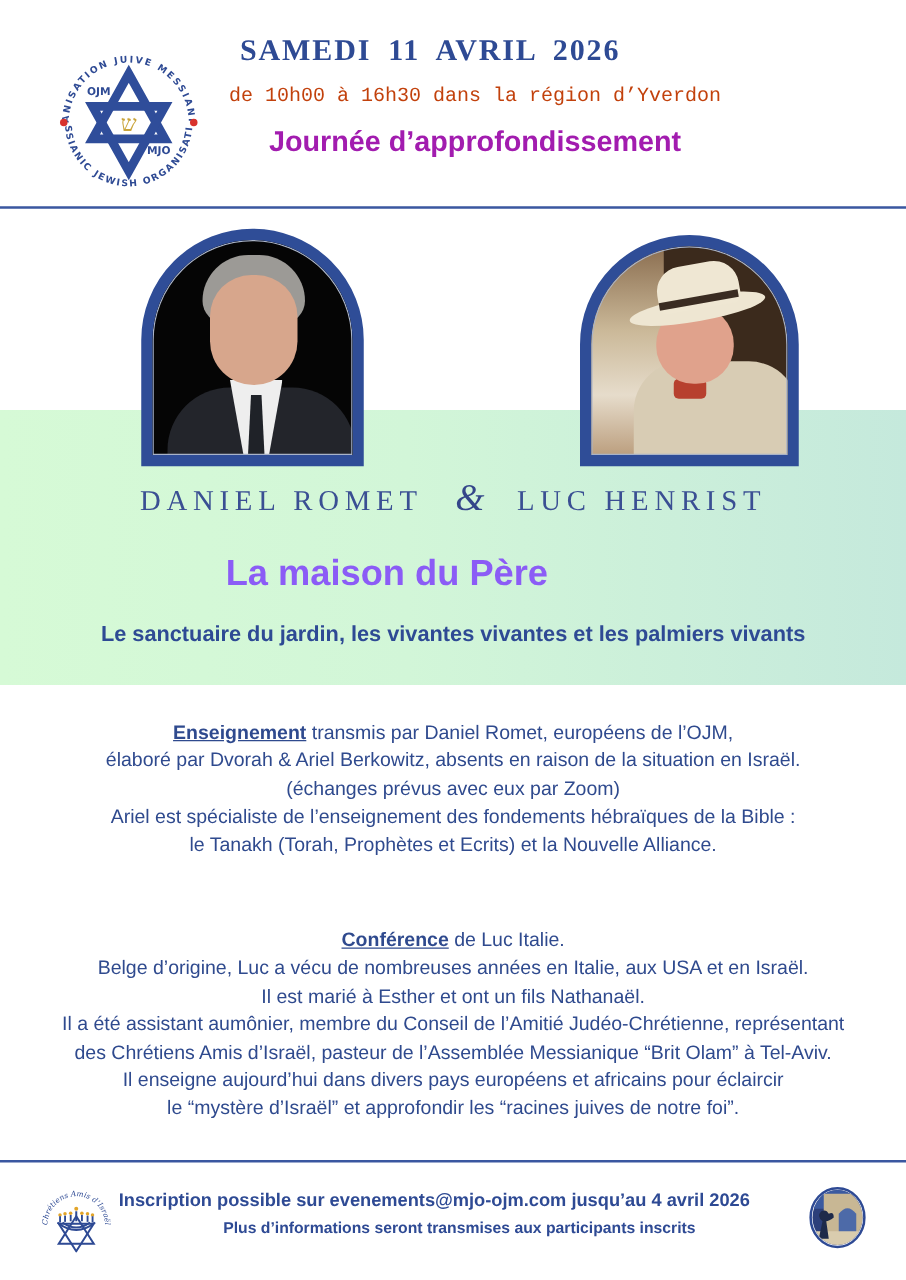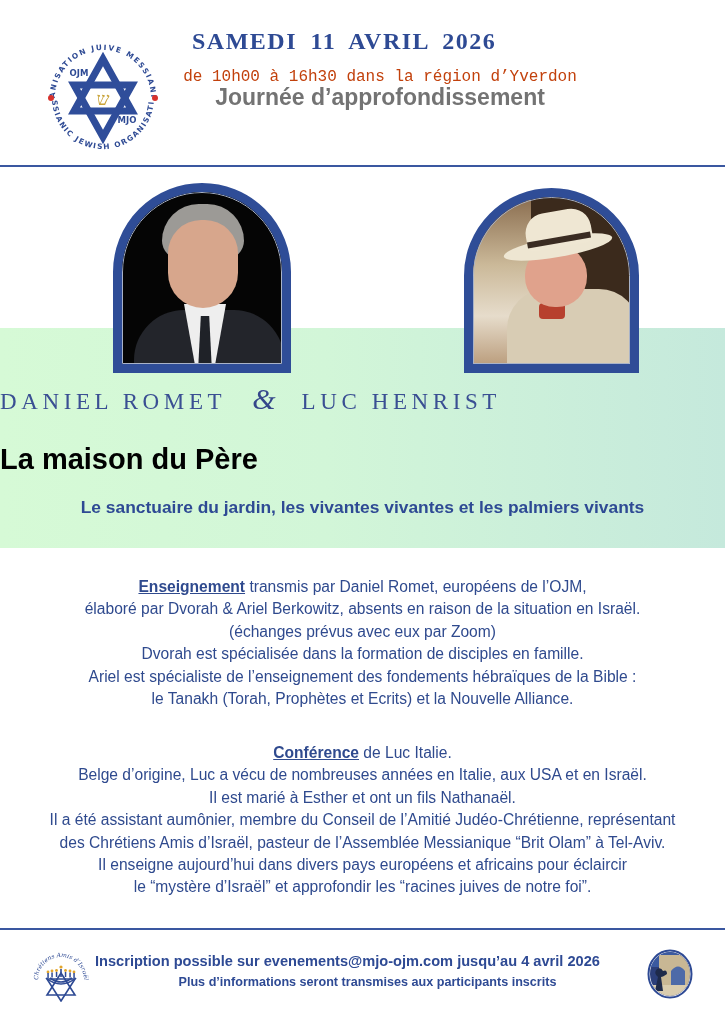--- a/index.html
+++ b/index.html
@@ -16,23 +16,23 @@
   .hdr-date {
     left: 192px; width: 400px; top: 28px; text-align: left;
     font-family: Liberation Serif, serif; font-weight: 700;
     font-size: 24px; letter-spacing: 1.5px; word-spacing: 6px; color: #2e4a94;
   }
   .hdr-time {
     left: 180px; width: 400px; top: 68px; text-align: center;
     font-family: Liberation Mono, monospace; font-size: 16px; color: #c2410c;
   }
   .hdr-title {
-    left: 180px; width: 400px; top: 84px; text-align: center;
+    left: 180px; width: 400px; top: 100px; text-align: center;
     font-family: "Liberation Sans", sans-serif; font-weight: 700; font-size: 23px;
-    color: #737373;
+    color: #a21caf;
   }
   .rule { left: 0; width: 725px; height: 2px; background: #3a57a0; }
   .rule.top { top: 165px; }
   .rule.bot { top: 928px; }
 
   
   .band {
     left: 0; top: 328px; width: 725px; height: 220px;
     background: linear-gradient(90deg, #d6fad6 0%, #d2f6d8 45%, #c5e9dc 100%);
   }
@@ -63,30 +63,30 @@
   .p2-shelf { left: 0; top: 0; width: 58px; height: 170px; background: linear-gradient(180deg,#8a6d4f,#cbb999 40%,#e6dccb 70%,#b99b7a); }
   .p2-jacket { left: 34px; top: 92px; width: 132px; height: 90px; border-radius: 40px 40px 0 0; background: #d8ccb4; }
   .p2-face { left: 52px; top: 48px; width: 62px; height: 62px; border-radius: 30px; background: #e0a28c; }
   .p2-brim { left: 30px; top: 40px; width: 110px; height: 20px; border-radius: 50%; background: #eee6d2; transform: rotate(-10deg); }
   .p2-crown { left: 52px; top: 14px; width: 66px; height: 36px; border-radius: 20px 20px 6px 6px; background: #efe7d3; transform: rotate(-10deg); }
   .p2-band { left: 54px; top: 40px; width: 64px; height: 6px; background: #3a2c22; transform: rotate(-10deg); }
   .p2-scarf { left: 66px; top: 106px; width: 26px; height: 16px; background: #b7402e; border-radius: 4px; }
 
   
   .names {
-    left: 0; width: 725px; top: 382px; text-align: left;
+    left: 0; width: 725px; top: 382px; text-align: center;
     font-family: "Liberation Serif", serif; font-size: 23px; letter-spacing: 4.6px;
     color: #3a4f93; white-space: nowrap;
   }
   .names .amp { font-size: 30px; letter-spacing: 0; margin: 0 26px; font-style: italic; color: #34468a; }
 
   .title {
-    left: 0; width: 619px; top: 443px; text-align: left;
+    left: 0; width: 619px; top: 443px; text-align: center;
     font-family: "Liberation Sans", sans-serif; font-size: 29px; font-weight: 700;
-    color: #000000;
+    color: #8b5cf6;
   }
   .subtitle {
     left: 0; width: 725px; top: 497px; text-align: center;
     font-family: "Liberation Sans", sans-serif; font-size: 17.4px; font-weight: 700;
     color: #2e4a94; white-space: nowrap;
   }
 
   
   .body {
     left: 10px; width: 705px; text-align: center;
@@ -171,21 +171,20 @@
   <span>DANIEL ROMET</span><span class="amp">&amp;</span><span>LUC HENRIST</span>
 </div>
 
 <div class="abs title">La maison du Père</div>
 <div class="abs subtitle">Le sanctuaire du jardin, les vivantes vivantes et les palmiers vivants</div>
 
 <div class="abs body block1">
   <div class="line"><span class="kw">Enseignement</span><span> transmis par Daniel Romet, européens de l’OJM,</span></div>
   <div class="line">élaboré par Dvorah &amp; Ariel Berkowitz, absents en raison de la situation en Israël.</div>
   <div class="line">(échanges prévus avec eux par Zoom)</div>
-  <div class="line">Dvorah est spécialisée dans la formation de disciples en famille.</div>
   <div class="line">Ariel est spécialiste de l’enseignement des fondements hébraïques de la Bible :</div>
   <div class="line">le Tanakh (Torah, Prophètes et Ecrits) et la Nouvelle Alliance.</div>
 </div>
 
 <div class="abs body block2">
   <div class="line"><span class="kw">Conférence</span><span> de Luc Italie.</span></div>
   <div class="line">Belge d’origine, Luc a vécu de nombreuses années en Italie, aux USA et en Israël.</div>
   <div class="line">Il est marié à Esther et ont un fils Nathanaël.</div>
   <div class="line">Il a été assistant aumônier, membre du Conseil de l’Amitié Judéo-Chrétienne, représentant</div>
   <div class="line">des Chrétiens Amis d’Israël, pasteur de l’Assemblée Messianique “Brit Olam” à Tel-Aviv.</div>

